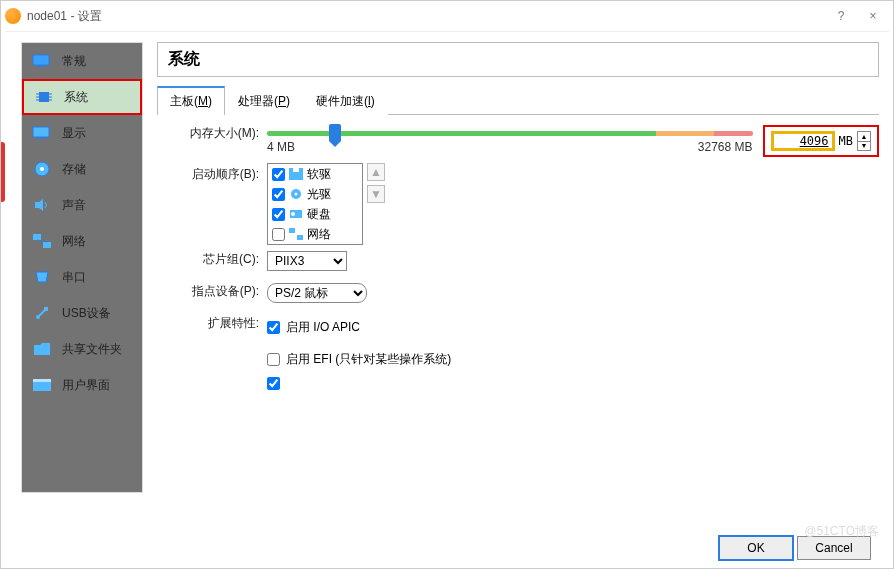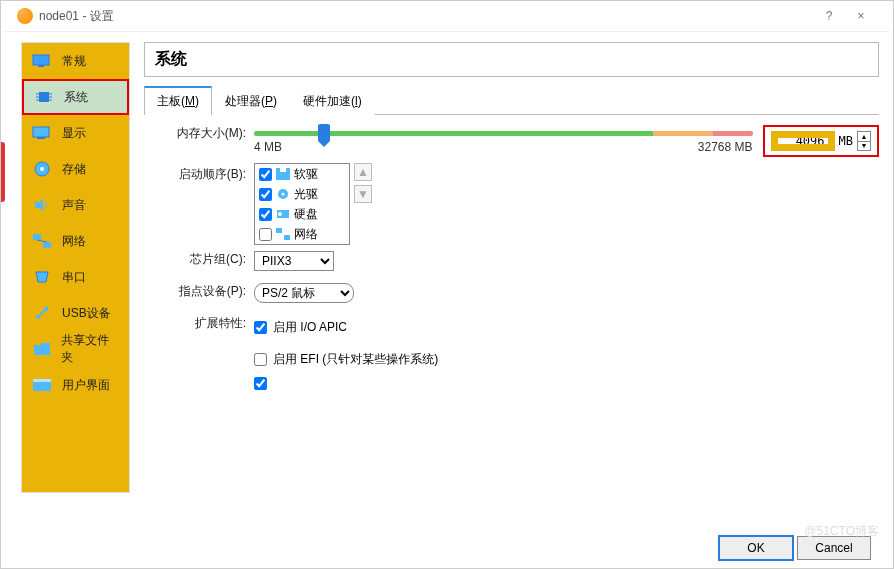--- a/index.html
+++ b/index.html
@@ -1,46 +1,46 @@
 <!DOCTYPE html>
 <html><head>
 <meta charset="utf-8">
 <style>
   * { box-sizing: border-box; margin: 0; padding: 0; font-family: "Microsoft YaHei", "SimSun", sans-serif; font-size: 12px; }
   body { background: #fff; width: 894px; height: 569px; border: 1px solid #ccc; position: relative; }
-  .titlebar { height: 30px; display: flex; align-items: center; padding: 0 16px; }
+  .titlebar { height: 30px; display: flex; align-items: center; padding: 0 4px; }
   .titlebar .app-icon { width: 16px; height: 16px; border-radius: 50%; background: radial-gradient(circle at 30% 30%, #ffb347, #ff8c00); margin-right: 6px; }
   .titlebar .title { color: #555; }
   .titlebar .spacer { flex: 1; }
   .titlebar .win-btn { width: 32px; height: 22px; display: flex; align-items: center; justify-content: center; color: #777; cursor: pointer; }
   .content-area { position: absolute; top: 30px; left: 4px; right: 4px; bottom: 0; }
   .main { display: flex; height: 472px; border-top: 1px solid #eee; }
   .left-strip { width: 8px; background: #fff; position:relative; }
   .left-strip::before { content:''; position:absolute; left:-6px; top:110px; width:6px; height:60px; background:#d33; border-radius:3px;}
-  .sidebar { width: 109px; background: #eab308; border: 1px solid #ddd; margin: 10px 0 10px 8px; }
+  .sidebar { width: 122px; background: #737373; border: 1px solid #ddd; margin: 10px 0 10px 8px; }
   .sidebar-item { display: flex; align-items: center; height: 36px; padding: 0 10px; cursor: pointer; color: #222; }
   .sidebar-item .s-icon { width: 20px; height: 16px; margin-right: 10px; display:flex; align-items:center; justify-content:center; }
   .sidebar-item.selected { background: #c9e0c9; }
   .red-box { border: 2px solid #e40000; }
   .panel { flex: 1; margin: 10px 10px 10px 14px; }
   .panel-header { border: 1px solid #bbb; padding: 6px 10px; font-size: 16px; font-weight: bold; }
   .tabs { margin-top: 8px; display: flex; align-items: flex-end; border-bottom: 1px solid #bbb; }
   .tab { padding: 5px 12px; border: 1px solid transparent; border-bottom: none; cursor: pointer; position: relative; top: 1px; background:#fff;}
   .tab.active { border-color: #bbb; border-top: 2px solid #3a8ee6; background:#fff; }
   .tab u { text-decoration: underline; }
   .form-area { padding: 10px 0 0 4px; }
   .row { display: flex; align-items: flex-start; min-height: 26px; margin-bottom: 6px; }
   .row .label { width: 98px; text-align: right; margin-right: 8px; color: #222;}
   .slider-wrap { flex: 1; position: relative; margin-right: 10px; height: 30px; padding-top:6px;}
   .slider-track { height: 5px; background: linear-gradient(to right, #5cc95c 0%, #5cc95c 80%, #f7b26a 80%, #f7b26a 92%, #e88 92%, #e88 100%); border-radius: 2px; position:relative;}
   .slider-thumb { width: 12px; height: 18px; background: #2a7de1; border-radius: 2px; position: absolute; top: -1px; transform: translateX(-50%); }
   .slider-thumb::after{content:'';position:absolute;left:50%;bottom:-5px;transform:translateX(-50%);border-left:6px solid transparent;border-right:6px solid transparent;border-top:6px solid #2a7de1;}
   .slider-labels { display:flex; justify-content:space-between; font-size:11px; color:#333; margin-top:4px;}
   .mem-input-wrap{border:2px solid #e40000;padding:4px 6px;display:flex;align-items:center;gap:4px;}
-  .mem-input { width: 64px; height: 20px; border: 7px solid #eab308; padding: 2px 3px; font-family: monospace; text-align:right;text-decoration:underline;}
+  .mem-input { width: 64px; height: 20px; border: 3px solid #eab308; padding: 2px 3px; font-family: monospace; text-align:right;text-decoration:underline;}
   .mem-unit{font-family:monospace;}
   .spinner { width:14px; height:20px; border:1px solid #888; display:flex; flex-direction:column;}
   .spinner .sp{flex:1;display:flex;align-items:center;justify-content:center;font-size:7px;cursor:pointer;}
   .spinner .sp:first-child{border-bottom:1px solid #888;}
   .boot-list { border: 1px solid #888; width: 96px; }
   .boot-item { display: flex; align-items: center; height: 20px; padding: 0 4px; gap:4px; }
   .boot-item input{margin:0;}
   .boot-icons { display:flex; flex-direction:column; gap:4px; margin-left:4px;}
   .arrow-btn { width:18px;height:18px;border:1px solid #bbb;background:#f5f5f5;display:flex;align-items:center;justify-content:center;color:#aaa;cursor:pointer;}
   .combo { height: 20px; border: 1px solid #888; background:#fff; padding:0 3px; font-family: inherit;}

